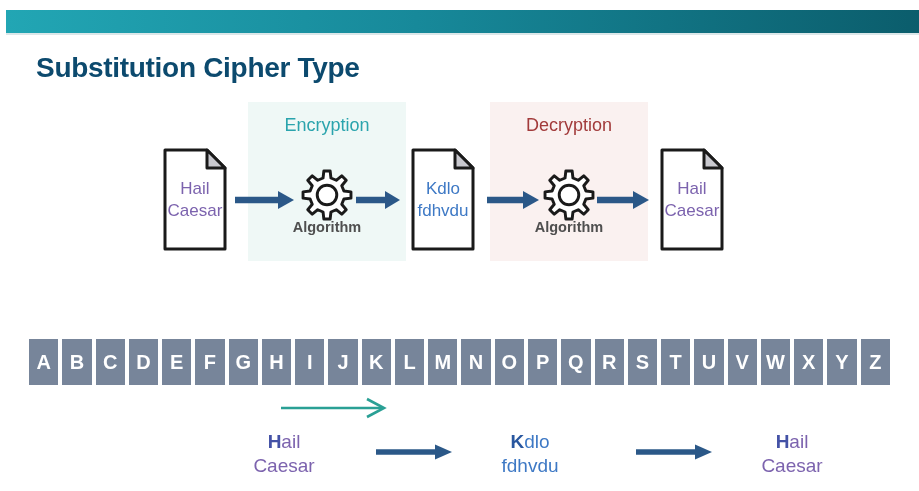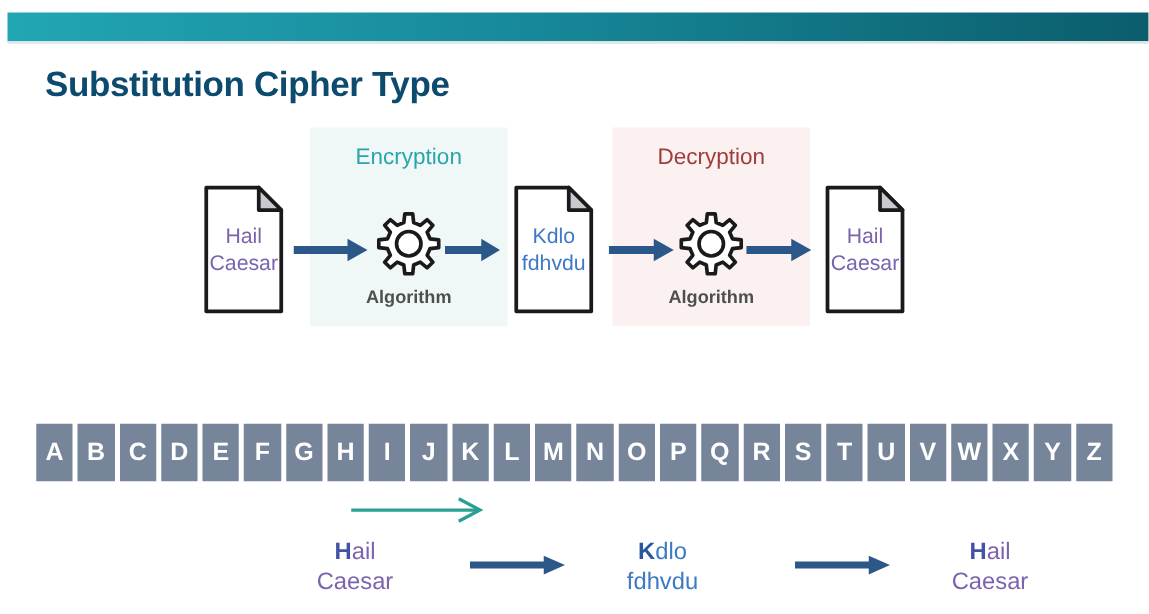--- a/index.html
+++ b/index.html
@@ -11,21 +11,21 @@
   .title{position:absolute;left:36px;top:52px;margin:0;font-size:28px;font-weight:700;
          color:#0c4a6e;letter-spacing:-0.3px;}
   
   .panel{position:absolute;top:102px;width:158px;height:159px;}
   .panel.enc{left:248px;background:#eff8f6;}
   .panel.dec{left:490px;background:#faf1f0;}
   .panel-label{position:absolute;top:13px;width:100%;text-align:center;font-size:18px;}
   .enc .panel-label{color:#2aa4ad;}
   .dec .panel-label{color:#a23b3b;}
   .gear{position:absolute;left:50%;top:66px;transform:translateX(-50%);}
-  .algo{position:absolute;top:128px;width:100%;text-align:center;font-size:14.5px;
+  .algo{position:absolute;top:117px;width:100%;text-align:center;font-size:14.5px;
         font-weight:700;color:#4f4f4f;}
   
   .doc{position:absolute;top:147px;width:66px;height:105px;}
   .doc svg{position:absolute;left:0;top:0;}
   .doc .doc-text{position:absolute;left:0;top:0;width:100%;height:100%;display:flex;
         flex-direction:column;align-items:center;justify-content:center;
         font-size:17px;line-height:22px;text-align:center;}
   .doc1{left:162px;} .doc2{left:410px;} .doc3{left:659px;}
   .purple{color:#7c63ae;} .blue{color:#3e79c5;}
   .arrow-svg{position:absolute;}

